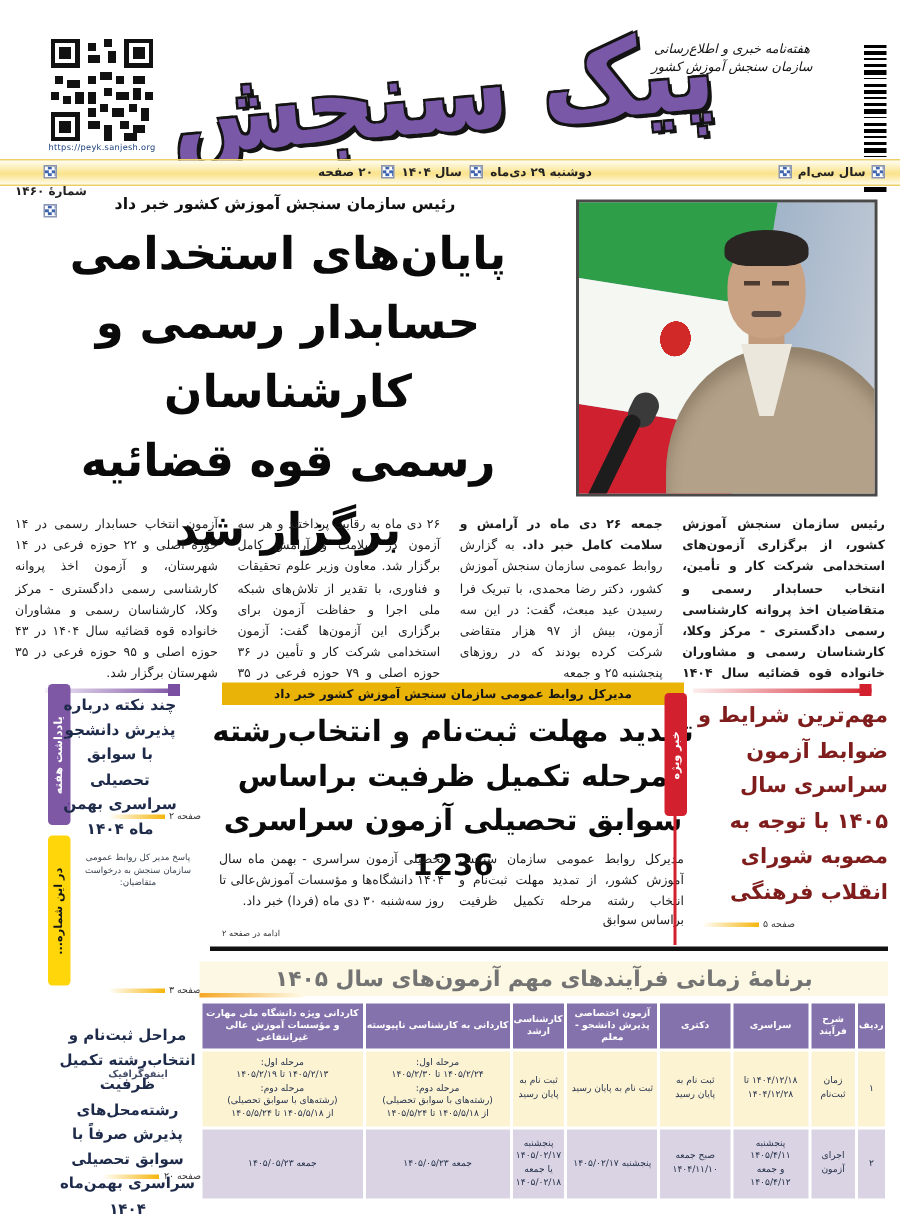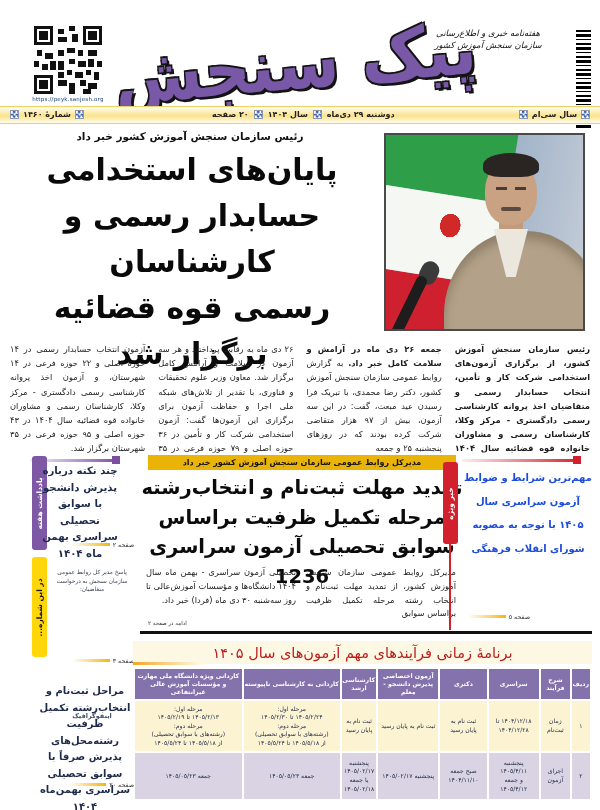--- a/index.html
+++ b/index.html
@@ -18,21 +18,21 @@
   }
   .tagline { position:absolute; right:42px; top:28px; width:140px; text-align:center; font-size:8.5px; font-weight:normal; font-style:italic; line-height:11.5px; color:#111; }
   .barcode { position:absolute; right:9px; top:30px; width:15px; height:100px;
     background:repeating-linear-gradient(180deg,#000 0 2px,#fff 2px 4px,#000 4px 7px,#fff 7px 9px,#000 9px 10px,#fff 10px 13px); }
 
   .datebar { position:absolute; left:0; top:106px; width:600px; height:18px;
     background:linear-gradient(180deg,#fffdf2,#fae38a 55%,#fffbea);
     border-top:1px solid #eccf66; border-bottom:1px solid #eccf66; font-size:8px; font-weight:bold; color:#222; }
   .db-right { position:absolute; right:10px; top:3px; display:flex; align-items:center; gap:4px; }
   .db-center { position:absolute; left:212px; top:3px; display:flex; align-items:center; gap:5px; direction:rtl; }
-  .db-left { position:absolute; left:10px; top:3px; display:flex; align-items:center; gap:4px; }
+  .db-left { position:absolute; left:10px; top:3px; display:flex; align-items:center; gap:4px;flex-direction:column; }
   .chk { width:9px; height:9px; display:inline-block; border:0.5px solid #8b97b5;
     background:repeating-conic-gradient(#3f64ae 0% 25%, #fff 25% 50%); background-size:4.5px 4.5px; }
 
   
   .kicker1 { position:absolute; left:58px; top:130px; width:264px; text-align:center; font-size:10.5px; font-weight:bold; color:#111; }
   .headline { position:absolute; left:2px; top:147px; width:380px; text-align:center; font-weight:bold; font-size:30px; line-height:46px; color:#0a0a0a; }
 
   .photo { position:absolute; right:15px; top:133px; width:201px; height:198px; border:2px solid #4a4a4a;
     background:linear-gradient(100deg,#9fb3c8 55%,#c7cdd8); overflow:hidden; }
   .flag { position:absolute; left:-34px; top:-28px; width:150px; height:250px; transform:rotate(9deg); }
@@ -83,28 +83,28 @@
   .info-title { position:absolute; left:34px; top:683px; width:102px; text-align:center; font-size:10px; font-weight:bold; line-height:16.5px; }
   .pg-info { left:40px; top:781px; width:94px; }
 
   .c-kicker { position:absolute; left:148px; top:455px; width:308px; height:15px; background:#eab308;
     display:flex; align-items:center; justify-content:center; font-size:8px; font-weight:bold; color:#151515; }
   .c-headline { position:absolute; left:140px; top:473px; width:324px; text-align:center; font-size:19.5px; font-weight:bold; line-height:29.5px; color:#0b0b0b; }
   .c-cols { position:absolute; left:146px; top:566px; width:310px; height:60px; display:grid; grid-template-columns:1fr 1fr;
     gap:0 10px; direction:rtl; font-size:8.3px; line-height:13.8px; text-align:justify; color:#1c1c1c; overflow:hidden; }
   .c-more { position:absolute; left:148px; top:620px; font-size:5.5px; color:#333; }
 
-  .sp-text { position:absolute; left:464px; top:466px; width:128px; text-align:center; font-size:10px; font-weight:bold; line-height:23.5px; color:#1d4ed8; }
+  .sp-text { position:absolute; left:464px; top:466px; width:128px; text-align:right; font-size:14px; font-weight:bold; line-height:23.5px; color:#7f1d1d; }
   .pg-special { left:460px; top:613px; width:70px; }
 
   .hrule { position:absolute; left:140px; top:631px; width:452px; height:2.5px; background:#111; }
 
   
   .t-title { position:absolute; left:133px; top:641px; width:459px; height:23px; background:#fdf8e3;
-    display:flex; align-items:center; justify-content:center; font-size:14.5px; font-weight:normal; color:#b91c1c; }
+    display:flex; align-items:center; justify-content:center; font-size:14.5px; font-weight:bold; color:#737373; }
   .t-orn { position:absolute; left:133px; top:662px; width:70px; height:3px; background:linear-gradient(90deg,#f5a623,#fffbe9); }
   table.grid { position:absolute; left:133px; top:667px; width:459px; border-collapse:separate; border-spacing:2px; direction:rtl; table-layout:fixed; }
   table.grid th { background:#8472ad; color:#fff; font-size:6.2px; font-weight:bold; line-height:8px; padding:3px 1px; text-align:center; vertical-align:middle; height:24px; }
   table.grid td { font-size:6.1px; line-height:8.6px; text-align:center; vertical-align:middle; padding:2px 1px; white-space:pre-line; color:#24304a; }
   tr.r1 td { background:#fcf3d3; height:50px; }
   tr.r2 td { background:#d9d3e3; height:46px; }
 </style>
 </head>
 <body>
 

